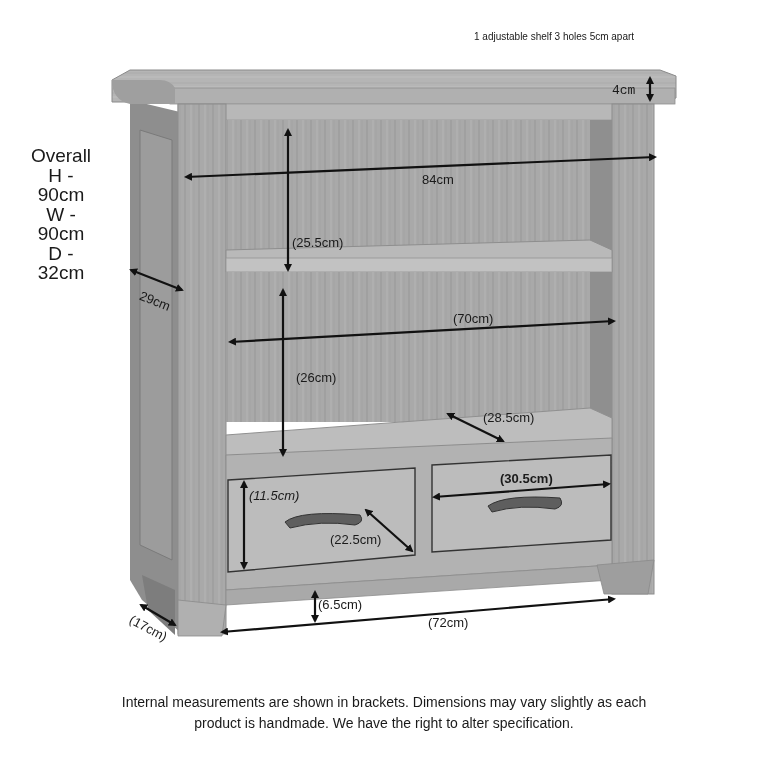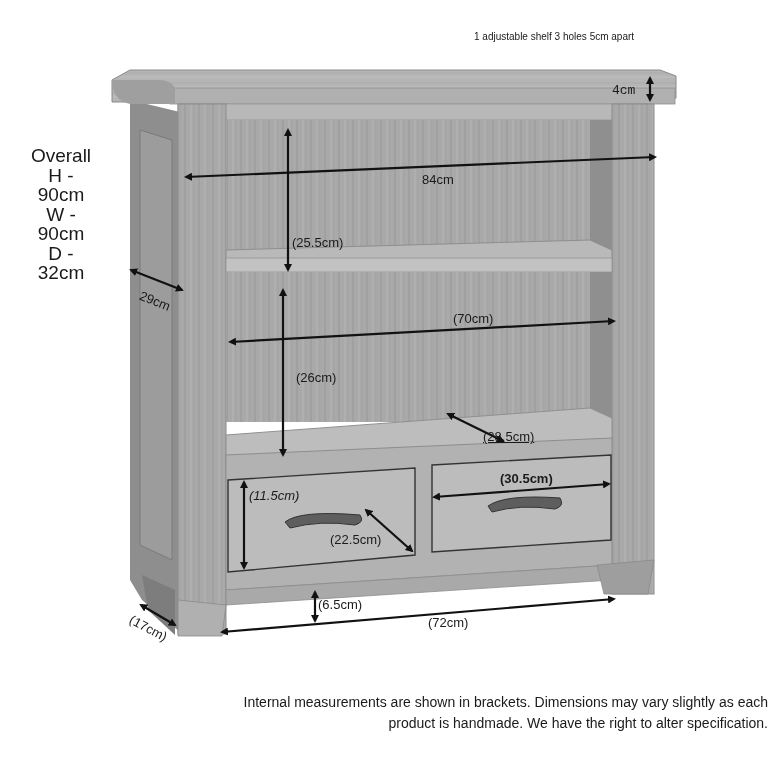--- a/index.html
+++ b/index.html
@@ -1,20 +1,20 @@
 <!DOCTYPE html>
 <html><head>
 <meta charset="utf-8">
 <style>
   html, body { margin:0; padding:0; background:#ffffff; }
   body { width:768px; height:768px; position:relative; overflow:hidden; font-family:"Liberation Sans", sans-serif; color:#1a1a1a; }
   .txt { position:absolute; font-size:13px; white-space:nowrap; color:#1a1a1a; }
   .top-note { left:474px; top:31px; font-size:10px; }
   .overall { position:absolute; left:28px; top:146px; font-size:19px; line-height:19.5px; text-align:center; width:66px; }
-  .footer { position:absolute; left:0; top:692px; width:768px; text-align:right; font-size:14px; line-height:21px; }
+  .footer { position:absolute; left:0; top:692px; width:768px; text-align:center; font-size:14px; line-height:21px; }
   svg.drawing { position:absolute; left:0; top:0; }
 </style>
 </head>
 <body>
 
 <div class="txt top-note">1 adjustable shelf 3 holes 5cm apart</div>
 
 <div class="overall">
   <div>Overall</div>
   <div>H - 90cm</div>
@@ -93,21 +93,21 @@
     <line x1="141" y1="605" x2="175" y2="625" marker-start="url(#ah)" marker-end="url(#ah)"></line>
   </g>
 </svg>
 
 <div class="txt" style="left:612px;top:83px;font-family:Liberation Mono, monospace;">4cm</div>
 <div class="txt" style="left:409px;top:172px;margin-left:13px;">84cm</div>
 <div class="txt" style="left:292px;top:235px;">(25.5cm)</div>
 <div class="txt" style="left:143px;top:288px;transform:rotate(22deg);transform-origin:left top;">29cm</div>
 <div class="txt" style="left:453px;top:311px;">(70cm)</div>
 <div class="txt" style="left:296px;top:370px;">(26cm)</div>
-<div class="txt" style="left:483px;top:429px;text-decoration:underline;">(28.5cm)</div>
+<div class="txt" style="left:483px;top:410px;">(28.5cm)</div>
 <div class="txt" style="left:249px;top:488px;font-style:italic;">(11.5cm)</div>
 <div class="txt" style="left:330px;top:532px;">(22.5cm)</div>
 <div class="txt" style="left:500px;top:471px;font-weight:bold;">(30.5cm)</div>
 <div class="txt" style="left:318px;top:597px;">(6.5cm)</div>
 <div class="txt" style="left:428px;top:615px;">(72cm)</div>
 <div class="txt" style="left:134px;top:612px;transform:rotate(28deg);transform-origin:left top;">(17cm)</div>
 
 <div class="footer">
   <div>Internal measurements are shown in brackets. Dimensions may vary slightly as each</div>
   <div>product is handmade. We have the right to alter specification.</div>

